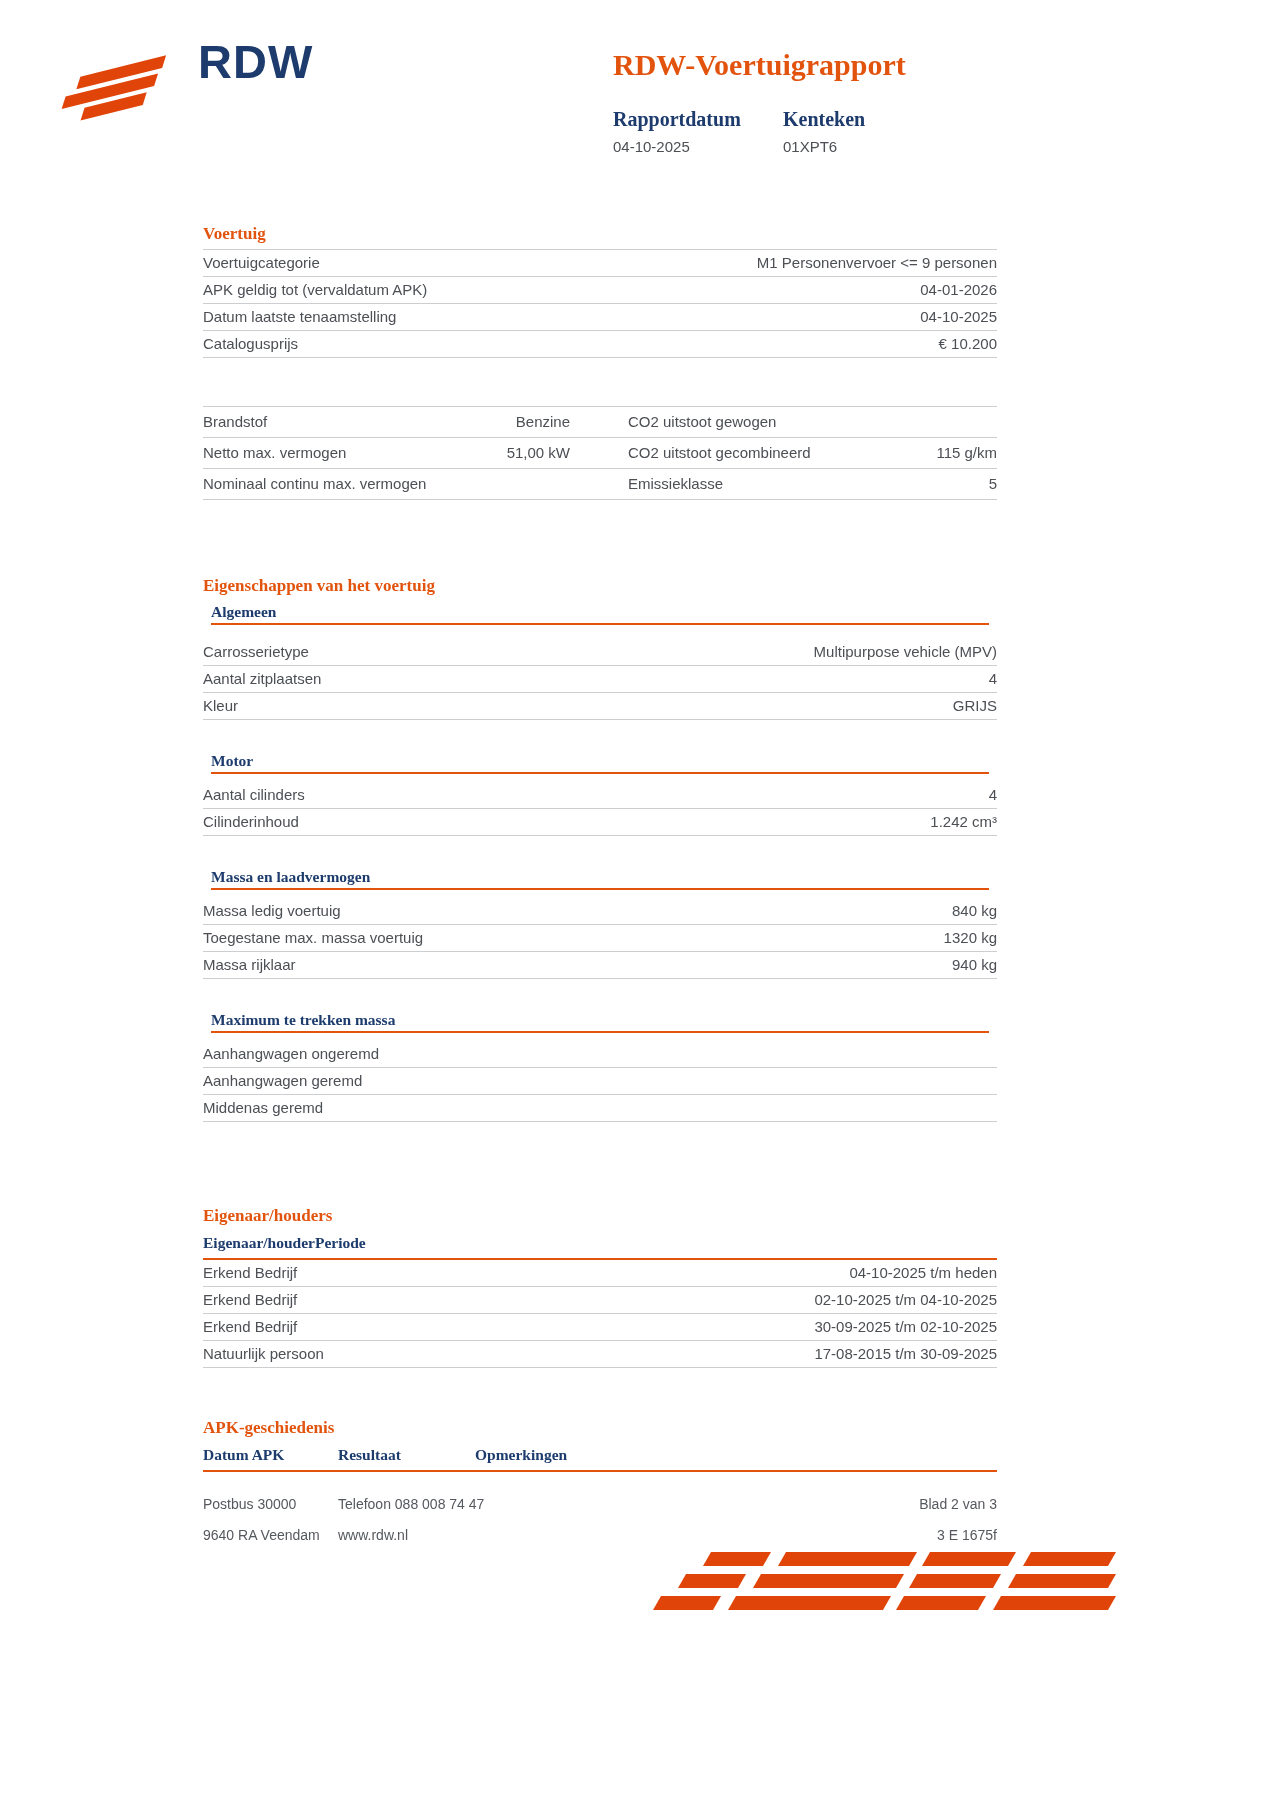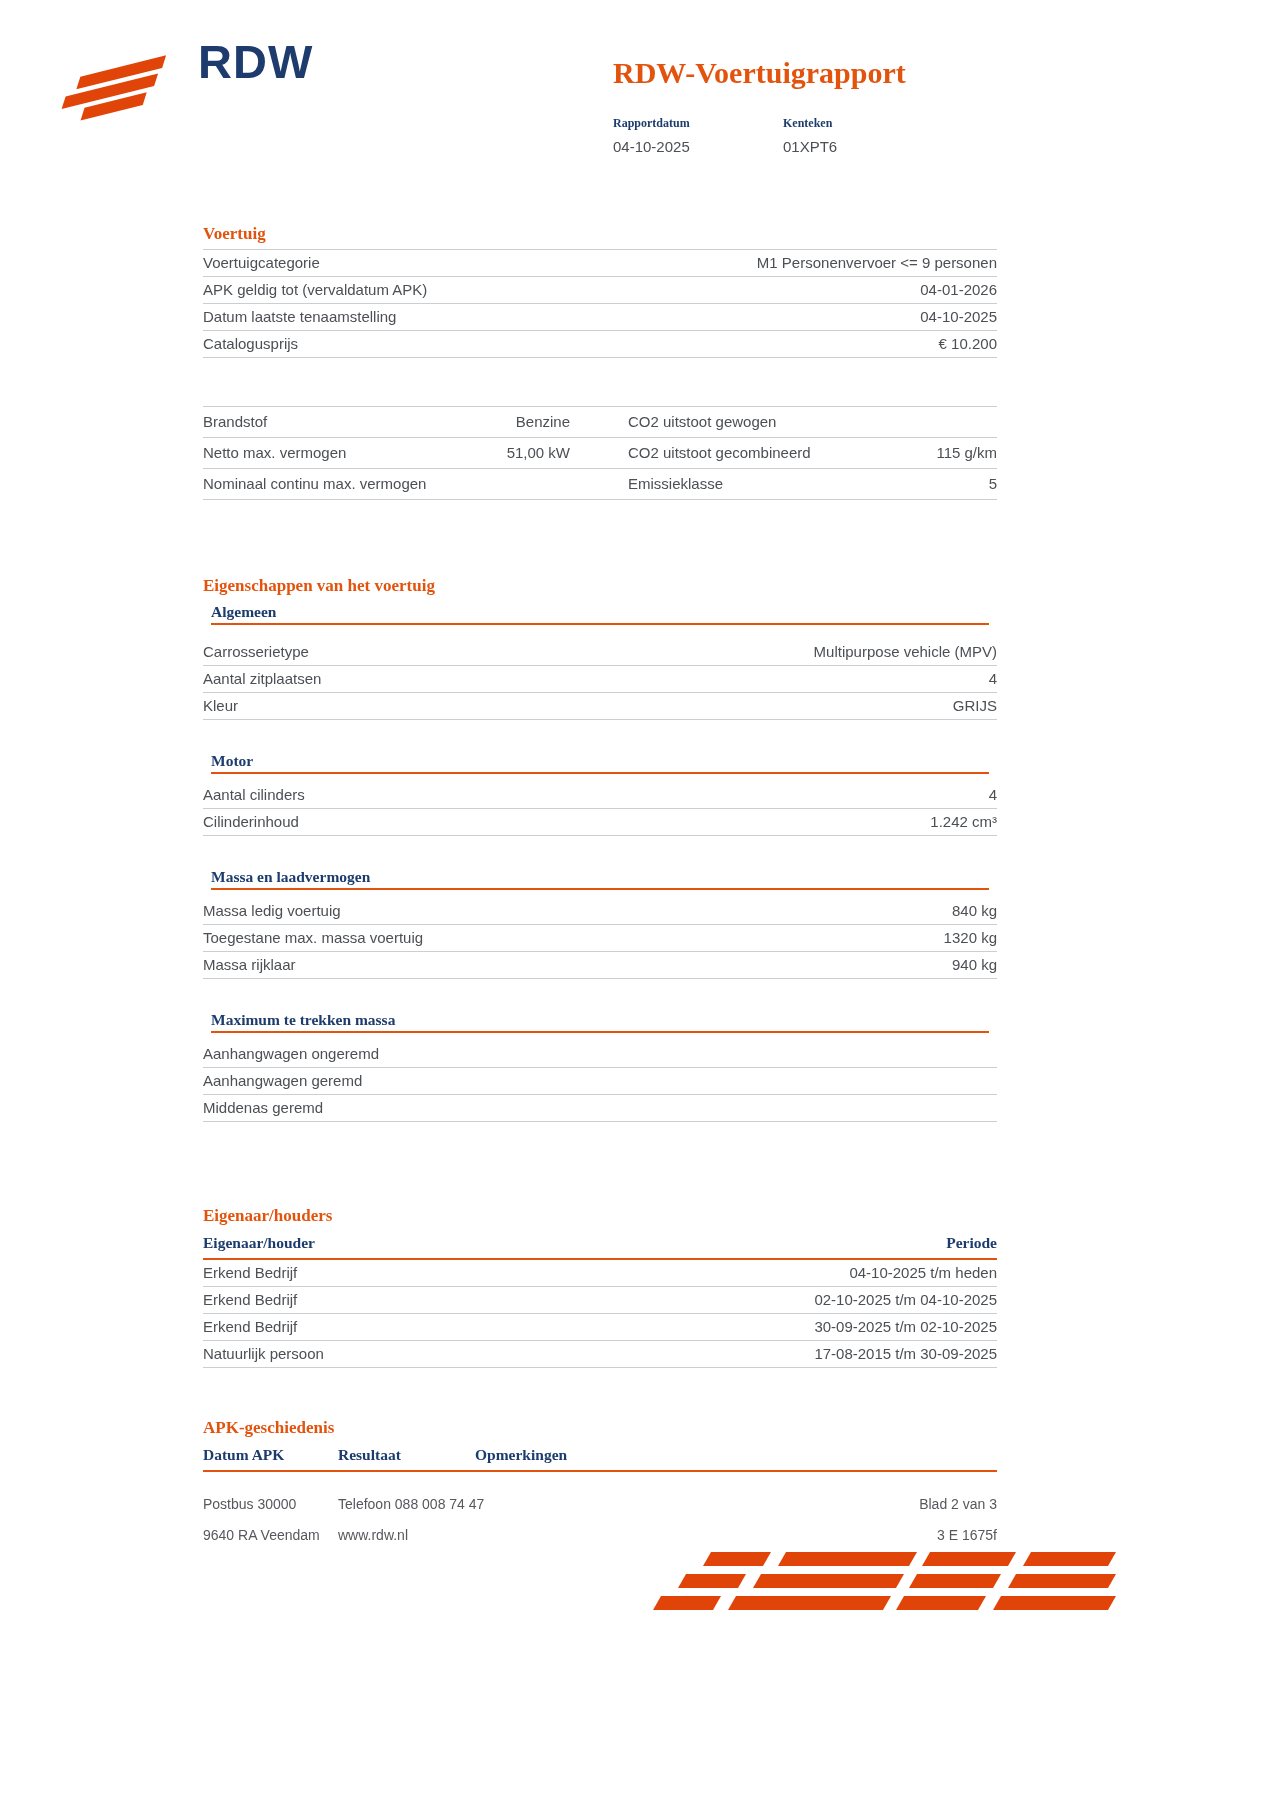--- a/index.html
+++ b/index.html
@@ -20,30 +20,30 @@
     overflow: hidden;
   }
   
   .logo-mark { position: absolute; left: 50px; top: 52px; width: 130px; height: 92px; }
   .orange-fill { fill: var(--graphic); }
   .logo-text {
     position: absolute; left: 198px; top: 34px;
     font-weight: 700; font-size: 47px; letter-spacing: 1px;
     color: var(--blue);
   }
-  .title-block { position: absolute; left: 613px; top: 56px; }
+  .title-block { position: absolute; left: 613px; top: 48px; }
   .report-title {
     margin: 0;
     font-family: "Liberation Serif", serif;
     font-weight: 700; font-size: 30px;
     color: var(--accent);
   }
   .meta { display: flex; margin-top: 26px; }
   .meta-col { width: 170px; }
-  .meta-label { font-family: "Liberation Serif", serif; font-weight: 700; font-size: 12px; color: var(--blue); }
+  .meta-label { font-family: "Liberation Serif", serif; font-weight: 700; font-size: 20px; color: var(--blue); }
   .meta-value { font-size: 15px; margin-top: 7px; }
   
   .content { position: absolute; left: 203px; top: 224px; width: 794px; }
   .section-heading {
     margin: 0 0 5px 0;
     font-family: "Liberation Serif", serif;
     font-weight: 700; font-size: 17px;
     color: var(--accent);
   }
   .rows { border-top: 1px solid var(--line); }
@@ -67,21 +67,21 @@
     font-family: "Liberation Serif", serif;
     font-weight: 700; font-size: 15.5px; line-height: 16px;
     color: var(--blue);
     padding-bottom: 3px;
     border-bottom: 2px solid var(--accent);
   }
   .subsection:first-of-type { margin-top: 8px; }
   .subsection + .subsection { margin-top: 33px; }
   .sub-rows-gap { margin-top: 14px; }
   .table-head {
-    display: flex; justify-content: space-between;
+    display: flex; justify-content: flex-start;
     padding: 3px 0 6px 0;
     font-family: "Liberation Serif", serif;
     font-weight: 700; font-size: 15.5px;
     color: var(--blue);
     border-bottom: 2px solid var(--accent);
   }
   .apk-head { justify-content: flex-end; }
   .apk-col1 { width: 135px; }
   .apk-col2 { width: 137px; }
   .apk-col3 { flex: 1; }

